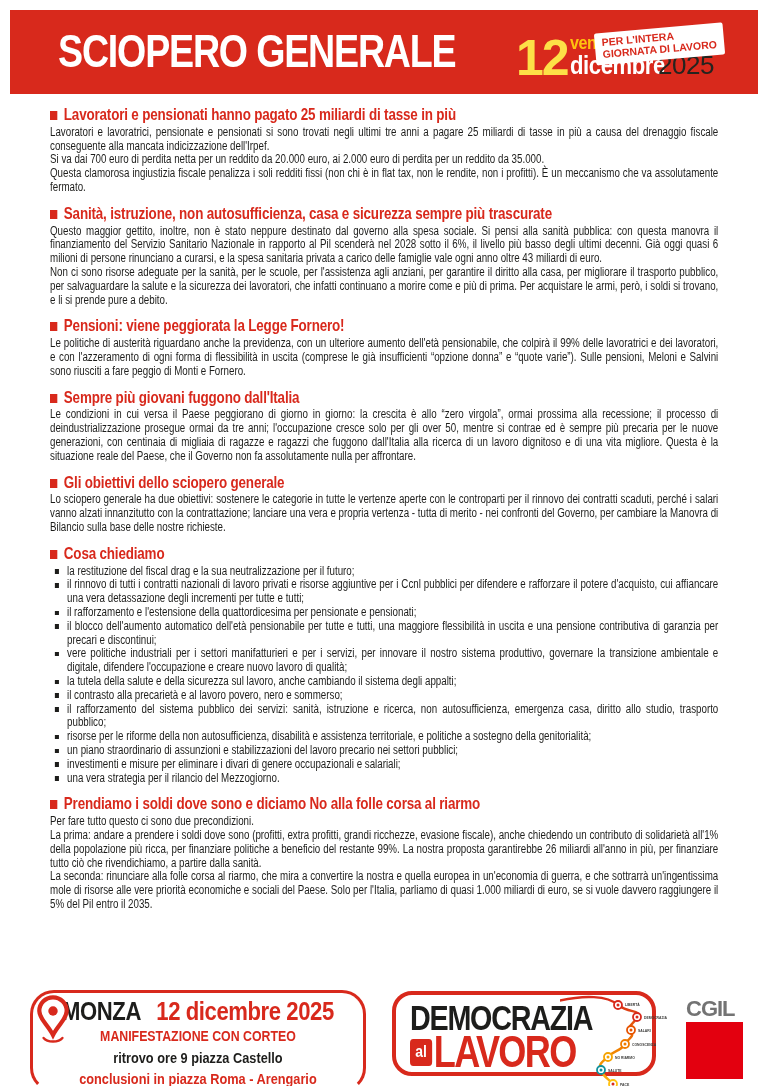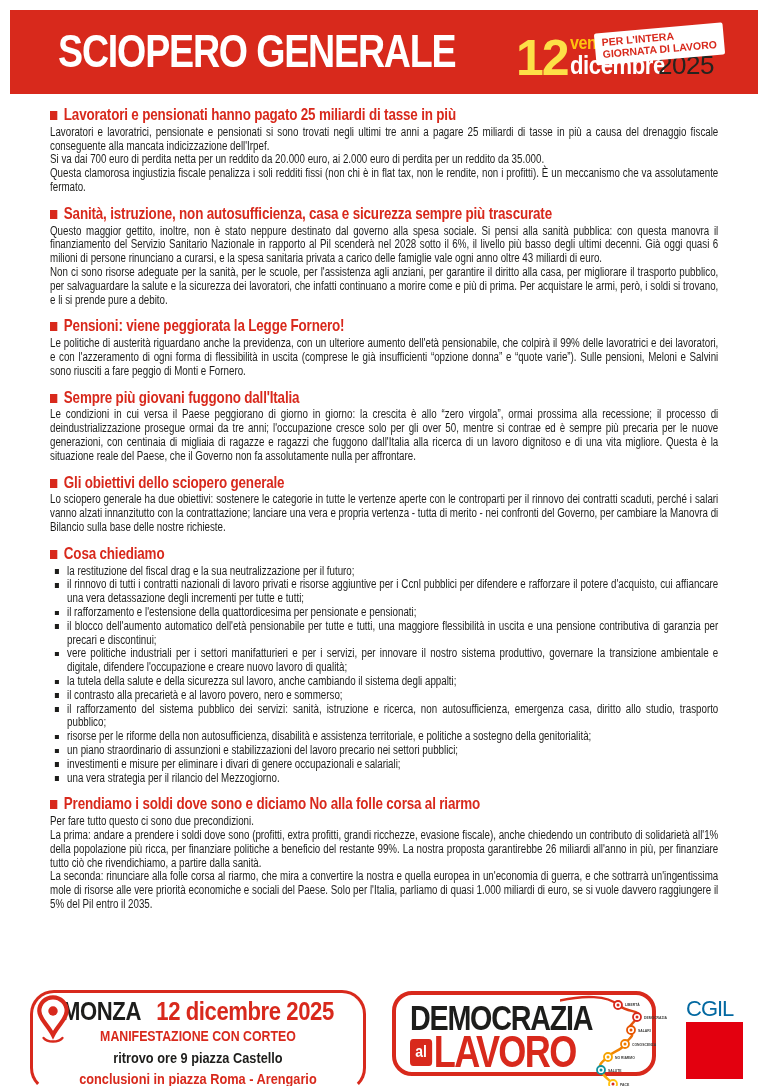--- a/index.html
+++ b/index.html
@@ -57,21 +57,21 @@
   .demo-w1{font-size:35px;font-weight:bold;color:#1d1d1b;letter-spacing:-1.5px;line-height:34px;}
   .demo-l2{display:flex;align-items:center;margin-top:-2px;}
   .demo-al{width:27px;height:27px;background:#d8291c;border-radius:4px;color:#fff;
            font-size:17px;font-weight:bold;display:flex;align-items:center;justify-content:center;
            margin-right:2px;}
   .demo-w2{font-size:44px;font-weight:bold;color:#d8291c;letter-spacing:-2px;line-height:38px;}
 
   .routesvg{position:absolute;left:560px;top:0;width:208px;height:146px;z-index:5;pointer-events:none;}
 
   .cgil{position:absolute;left:686px;top:10px;width:64px;text-align:left;}
-  .cgil-name{font-size:22px;font-weight:normal;color:#0369a1;letter-spacing:-1px;line-height:1;}
+  .cgil-name{font-size:22px;font-weight:bold;color:#737373;letter-spacing:-1px;line-height:1;}
   .cgil-sq{width:57px;height:57px;background:#e3000f;margin-top:2px;}
   .cgil-region{margin-top:23px;font-size:11px;font-weight:normal;color:#1d1d1b;line-height:1.15;letter-spacing:.2px;}
 </style>
 </head>
 <body>
 
 <div class="page">
 
   <div class="hdr">
     <div class="hdr-title">SCIOPERO GENERALE</div>

